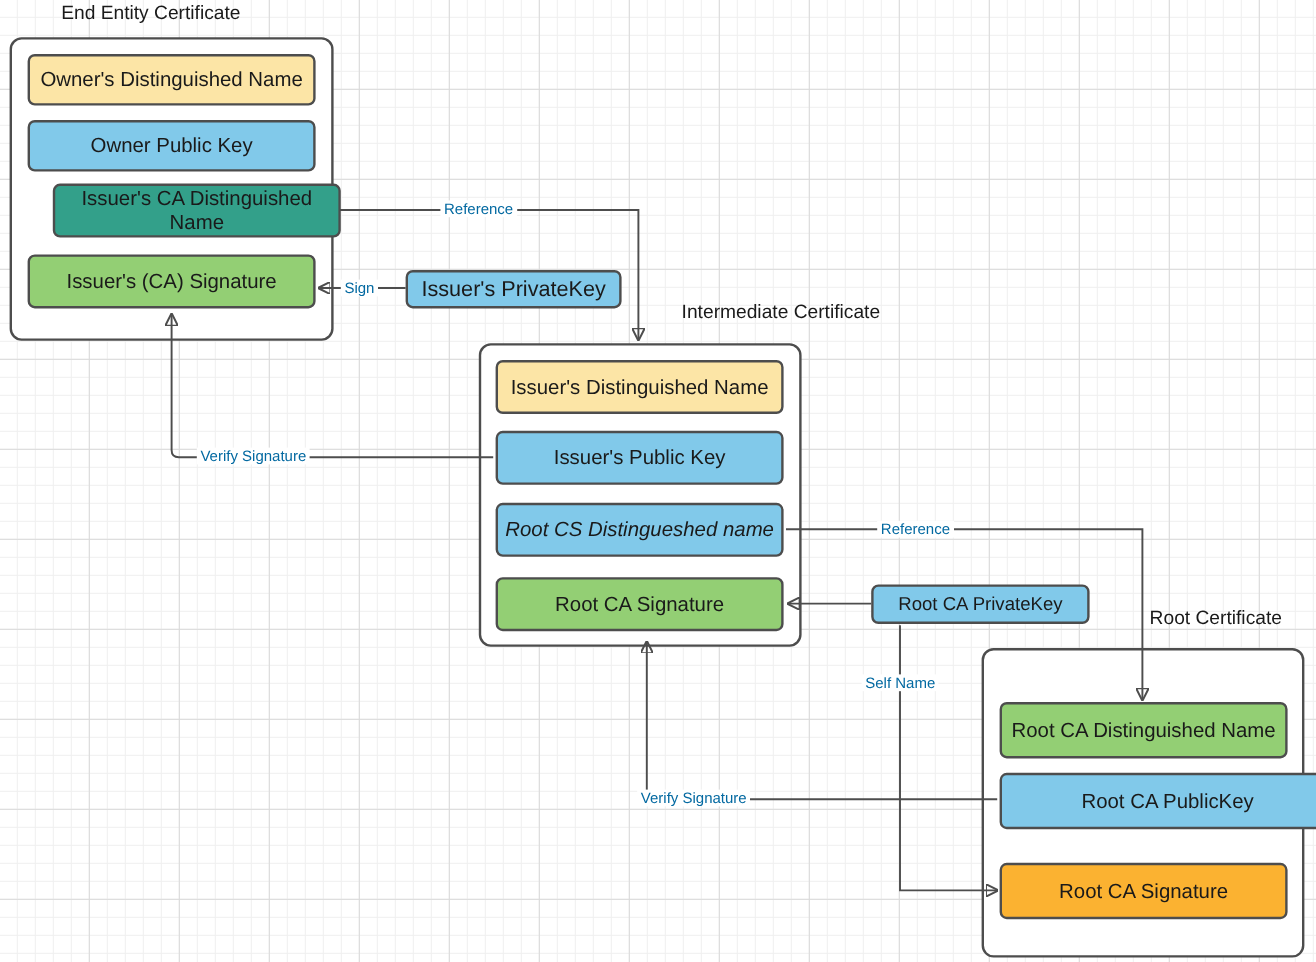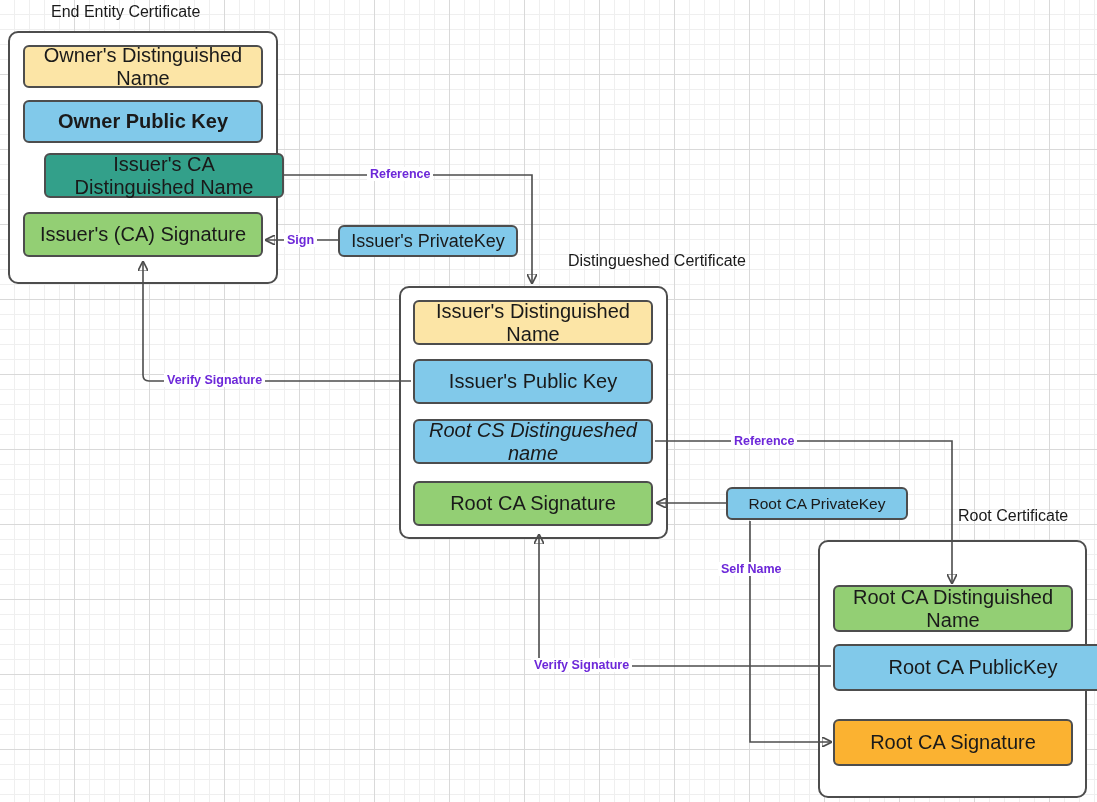--- a/index.html
+++ b/index.html
@@ -42,21 +42,21 @@
   .field-box {
     position: absolute;
     box-sizing: border-box;
     border: 2px solid #4d4d4d;
     border-radius: 6px;
     display: flex;
     align-items: center;
     justify-content: center;
     text-align: center;
     color: #1a1a1a;
-    font-size: 20px;
+    font-size: 17px;
     line-height: 1.15;
     padding: 2px 6px;
     z-index: 5;
   }
   .c-yellow { background: #fce5a6; }
   .c-blue   { background: #81c9ea; }
   .c-teal   { background: #33a08a; margin-left: 21px; }
   .c-green  { background: #93cf74; }
   .c-orange { background: #fbb231; }
 
@@ -66,22 +66,22 @@
     font-size: 16px;
     color: #1a1a1a;
     white-space: nowrap;
     z-index: 6;
   }
 
   
   .edge-label {
     position: absolute;
     font-size: 12.5px;
-    font-weight: bold;
-    color: #6d28d9;
+    font-weight: normal;
+    color: #0369a1;
     background: #ffffff;
     padding: 0 3px;
     white-space: nowrap;
     z-index: 7;
   }
 
   
   #edges {
     position: absolute;
     left: 0;
@@ -119,29 +119,29 @@
 
     <path d="M 726 503 L 657 503" marker-end="url(#arrow)"></path>
 
     <path d="M 750 521 L 750 742 L 831 742" marker-end="url(#arrow)"></path>
 
     <path d="M 831 666 L 539 666 L 539 535" marker-end="url(#arrow)"></path>
   </svg>
 
   <div class="caption" style="left:51px; top:3px;">End Entity Certificate</div>
 
-  <div class="caption" style="left:568px; top:252px;">Distingueshed Certificate</div>
+  <div class="caption" style="left:568px; top:252px;">Intermediate Certificate</div>
 
   <div class="caption" style="left:958px; top:507px;">Root Certificate</div>
 
   <div class="cert-frame" style="left:8px; top:31px; width:270px; height:253px;"></div>
 
   <div class="field-box c-yellow" style="left:23px; top:45px; width:240px; height:43px;">Owner's Distinguished Name</div>
 
-  <div class="field-box c-blue" style="left:23px; top:100px; width:240px; height:43px;font-weight:bold;">Owner Public  Key</div>
+  <div class="field-box c-blue" style="left:23px; top:100px; width:240px; height:43px;">Owner Public  Key</div>
 
   <div class="field-box c-teal" style="left:23px; top:153px; width:240px; height:45px;">Issuer's CA Distinguished Name</div>
 
   <div class="field-box c-green" style="left:23px; top:212px; width:240px; height:45px;">Issuer's (CA) Signature</div>
 
   <div class="field-box c-blue" style="left:338px; top:225px; width:180px; height:32px; font-size:18px;">Issuer's PrivateKey</div>
 
   <div class="cert-frame" style="left:399px; top:286px; width:269px; height:253px;"></div>
 
   <div class="field-box c-blue" style="left:413px; top:359px; width:240px; height:45px;">Issuer's Public  Key</div>

